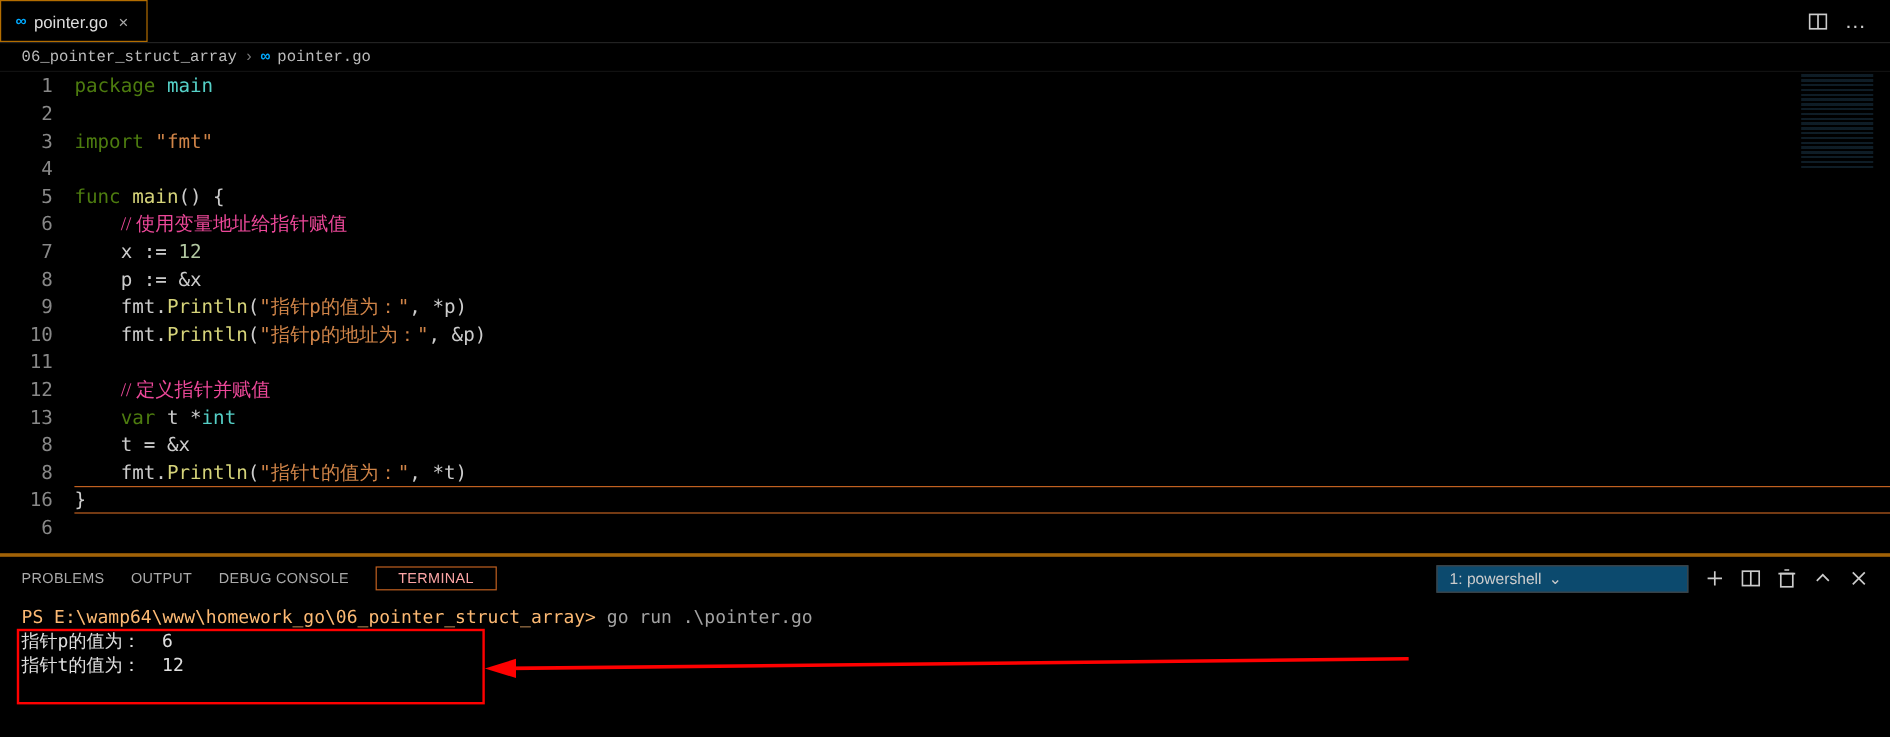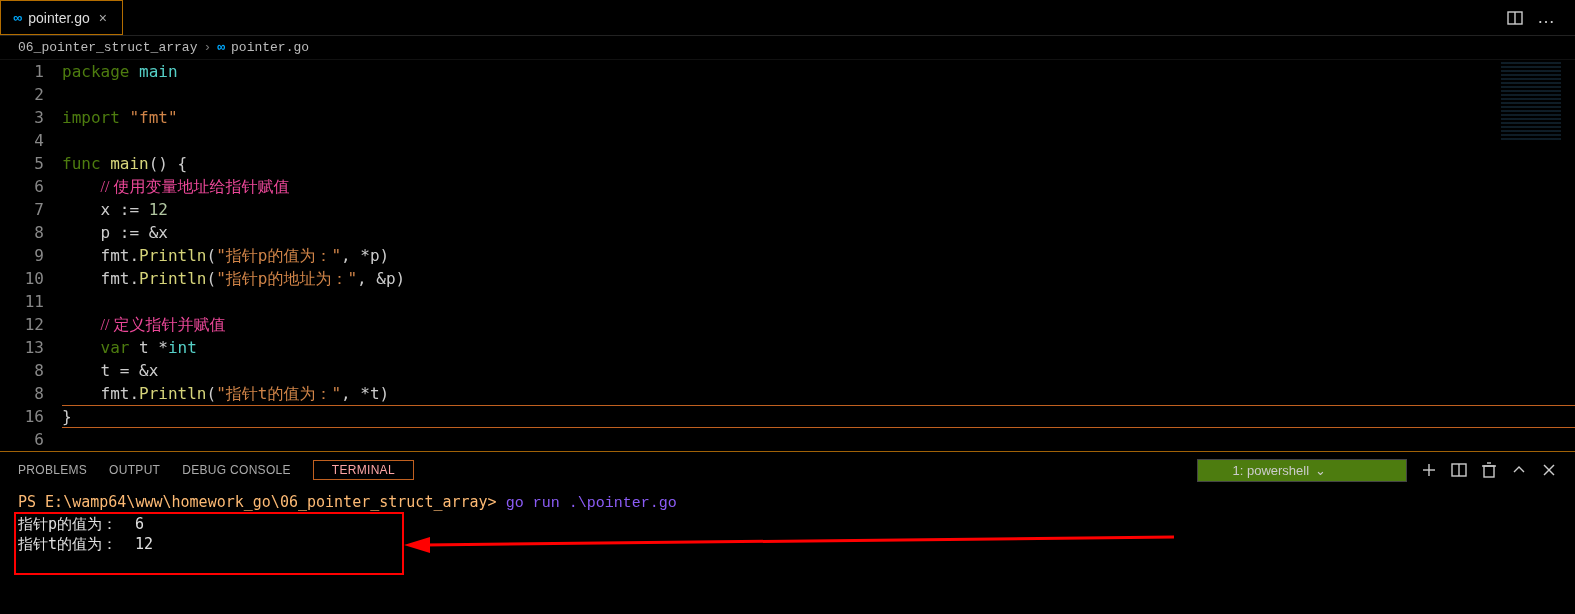--- a/index.html
+++ b/index.html
@@ -85,56 +85,57 @@
 .minimap {
   position:absolute;
   right: 14px;
   top: 0;
   width: 60px;
   height: 80px;
   background: repeating-linear-gradient(0deg, #183040 0 2px, transparent 2px 4px);
   opacity:0.6;
 }
 .panel {
-  border-top: 1px solid #a16207;
+  border-top: 3px solid #a16207;
+  margin-top: 10px;
 }
 .panel-tabs {
   display:flex;
   align-items:center;
   height: 36px;
   padding: 0 18px;
   justify-content: space-between;
 }
 .panel-tabs-left { display:flex; gap:22px; align-items:center;}
 .ptab { font-size:12px; color:#aaa; cursor:pointer; letter-spacing:0.3px;}
 .ptab.active { color:#fca5a5; border:1px solid #c06020; padding:2px 18px;}
 .panel-tabs-right { display:flex; gap:14px; align-items:center;}
 .term-select {
   border:1px solid #444;
-  background:#4d7c0f;
+  background:#0c4a6e;
   color:#ccc;
   padding: 3px 80px 3px 10px;
   display:flex;
   align-items:center;
   gap:6px;
   font-size:13px;
   min-width: 210px;
-  justify-content: flex-end;
+  justify-content: flex-start;
 }
 .terminal {
   font-family: Consolas, monospace;
   font-size: 15px;
   line-height: 20px;
   padding: 4px 18px;
   color: #e0e0e0;
   position:relative;
 }
 .term-line { white-space: pre; }
 .prompt-path { color:#fdba74; }
-.cmd-yellow { color: #8b5cf6; font-family: Liberation Mono, monospace; }
+.cmd-yellow { color: #a3a3a3; }
 .output-box {
   position:absolute;
   border: 2px solid #ff0000;
   left: 14px;
   top: 24px;
   width: 390px;
   height: 63px;
   pointer-events:none;
 }
 .arrow {

